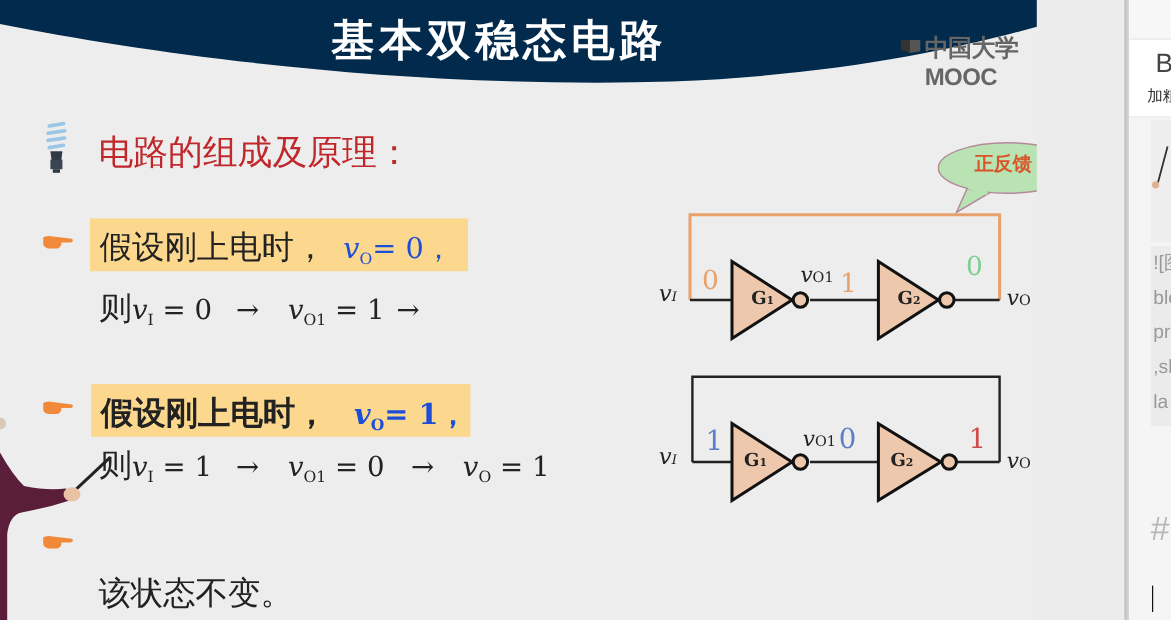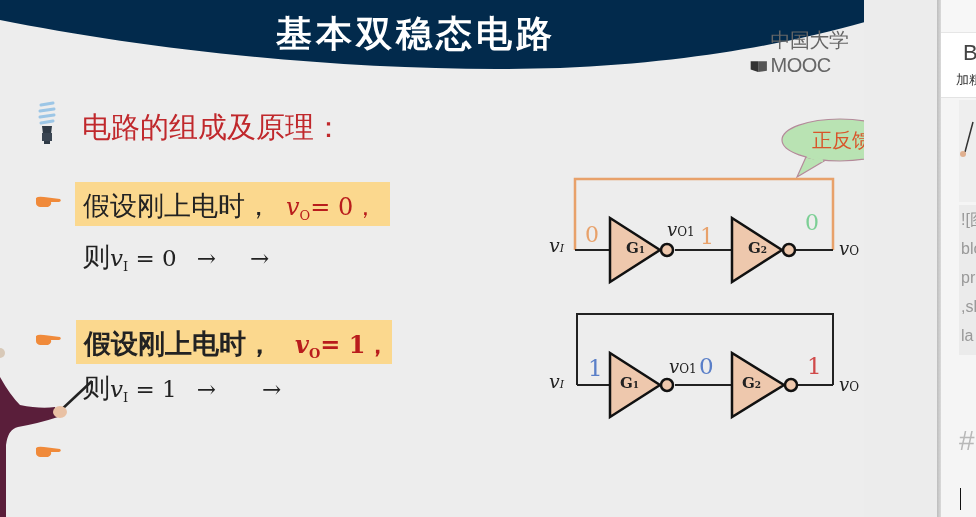--- a/index.html
+++ b/index.html
@@ -1,36 +1,36 @@
 <!DOCTYPE html>
 <html><head>
 <meta charset="utf-8">
 <style>
   html, body { margin:0; padding:0; }
   body { width:976px; height:517px; overflow:hidden; position:relative; background:#ececec; font-family:"DejaVu Sans", sans-serif; }
   .slide { position:absolute; left:0; top:0; width:864px; height:517px; background:#ededed; overflow:hidden; }
   .header-band { position:absolute; left:0; top:0; width:937px; height:90px; }
   .title { position:absolute; left:276px; top:10px; font-size:36px; font-weight:bold; color:#ffffff; letter-spacing:4px; white-space:nowrap; }
-  .mooc-logo { position:absolute; left:750px; top:27px; display:flex; align-items:flex-end; gap:3px; }
+  .mooc-logo { position:absolute; left:750px; top:27px; display:flex; align-items:flex-start; gap:3px;font-weight:bold; }
   .mooc-logo .mark { width:26px; height:22px; position:relative; }
   .mooc-logo .text { font-size:20px; color:#666; font-family:"Liberation Sans", sans-serif; letter-spacing:-0.5px; }
   .section-heading { position:absolute; left:82px; top:108px; font-size:29px; color:#c0282c; white-space:nowrap; }
   .bulb { position:absolute; left:36px; top:101px; width:22px; height:46px; }
   .hand { position:absolute; width:28px; height:14px; }
   .highlight { position:absolute; background:#fbd88e; height:44px; }
   .cn-text { position:absolute; font-size:27px; color:#222; white-space:nowrap; }
-  .math { font-family:"DejaVu Serif", serif; font-size:24px; color:#b91c1c; }
+  .math { font-family:"DejaVu Serif", serif; font-size:24px; color:#1d4ed8; }
   .mi { font-style:italic; font-family:"DejaVu Serif", serif; }
   .sub { font-size:13px; vertical-align:-5px; font-style:normal; }
   .eqline { position:absolute; white-space:nowrap; display:flex; align-items:baseline; }
   .eqline .cn { font-size:27px; color:#222; }
   .eqline .seg { font-family:"DejaVu Serif", serif; font-size:23px; color:#222; }
   .circuit { position:absolute; }
   .bubble { position:absolute; left:780px; top:117px; width:120px; height:46px; }
-  .bubble-label { position:absolute; left:812px; top:127px; font-size:20px; font-weight:normal; color:#d8552a; white-space:nowrap; }
+  .bubble-label { position:absolute; left:812px; top:127px; font-size:16px; font-weight:bold; color:#d8552a; white-space:nowrap; }
   .conclusion { position:absolute; left:82px; top:432px; font-size:27px; color:#222; white-space:nowrap; }
   .conclusion .red { color:#c0282c; }
   .conclusion2 { position:absolute; left:82px; top:476px; font-size:27px; color:#222; white-space:nowrap; }
   .teacher { position:absolute; left:0; top:335px; width:100px; height:182px; }
   
   .divider { position:absolute; left:937px; top:0; width:4px; height:517px; background:linear-gradient(to right,#bdbdbd,#dadada); }
   .panel { position:absolute; left:941px; top:0; width:35px; height:517px; background:#ffffff; overflow:hidden; }
   .panel-top { position:absolute; left:0; top:0; width:35px; height:32px; background:#f7f7f7; border-bottom:1px solid #e6e6e6; }
   .panel-title { position:absolute; left:22px; top:40px; font-size:22px; color:#444; font-family:"Liberation Sans", sans-serif; }
   .panel-sub { position:absolute; left:15px; top:71px; font-size:13px; color:#333; white-space:nowrap; }
@@ -77,35 +77,38 @@
     <path d="M2,3 Q4,1 10,2 L26,4 Q28,6 25,7 L17,7 Q18,10 14,12 L6,12 Q2,11 2,8 Z" fill="#f08a3a"></path>
   </svg>
   <div class="highlight" style="left:75px;top:182px;width:315px;"></div>
   <div class="cn-text" style="left:83px;top:188px;">
     <span>假设刚上电时，</span><span style="display:inline-block;width:14px"></span><span class="math"><span class="mi">v</span><span class="sub">O</span><span>= 0，</span></span>
   </div>
   <div class="eqline" style="left:83px;top:239px;">
     <span class="cn">则</span>
     <span class="seg"><span class="mi">v</span><span class="sub">I</span><span> = 0</span></span>
     <span class="seg" style="margin:0 24px 0 20px">→</span>
+    <span class="seg"><span class="mi">v</span><span class="sub">O1</span><span> = 1</span></span>
     <span class="seg" style="margin:0 24px 0 10px">→</span>
   </div>
 
   <svg class="hand" style="left:34px;top:333px;" viewBox="0 0 28 14" width="28" height="14">
     <path d="M2,3 Q4,1 10,2 L26,4 Q28,6 25,7 L17,7 Q18,10 14,12 L6,12 Q2,11 2,8 Z" fill="#f08a3a"></path>
   </svg>
   <div class="highlight" style="left:76px;top:320px;width:316px;"></div>
   <div class="cn-text" style="left:84px;top:326px;font-weight:bold;">
     <span>假设刚上电时，</span><span style="display:inline-block;width:22px"></span><span class="math"><span class="mi">v</span><span class="sub">O</span><span>= 1，</span></span>
   </div>
   <div class="eqline" style="left:83px;top:370px;">
     <span class="cn">则</span>
     <span class="seg"><span class="mi">v</span><span class="sub">I</span><span> = 1</span></span>
     <span class="seg" style="margin:0 24px 0 20px">→</span>
+    <span class="seg"><span class="mi">v</span><span class="sub">O1</span><span> = 0</span></span>
     <span class="seg" style="margin:0 24px 0 22px">→</span>
+    <span class="seg"><span class="mi">v</span><span class="sub">O</span><span> = 1</span></span>
   </div>
 
   <svg class="bubble" viewBox="0 0 120 62" width="120" height="62" style="height:62px">
     <path d="M26,40 L17,60 L44,44 Z" fill="#b9e3b3" stroke="#b48a9a" stroke-width="1.2"></path>
     <ellipse cx="60" cy="23" rx="58" ry="21" fill="#b9e3b3" stroke="#b48a9a" stroke-width="1.2"></ellipse>
     <path d="M27,39 L43,44" stroke="#b9e3b3" stroke-width="3"></path>
   </svg>
   <div class="bubble-label">正反馈</div>
 
   <svg class="circuit" style="left:540px;top:175px;" width="330" height="115" viewBox="0 0 330 115">
@@ -142,20 +145,21 @@
   <div style="position:absolute;left:620px;top:374px;font-family:'DejaVu Serif',serif;font-size:15px;font-weight:bold;color:#222;"><span>G</span><span style="font-size:9px">1</span></div>
   <div style="position:absolute;left:669px;top:356px;font-family:'DejaVu Serif',serif;font-size:18px;color:#222;"><span style="font-style:italic">v</span><span style="font-size:12px">O1</span></div>
   <div style="position:absolute;left:699px;top:353px;font-family:'DejaVu Serif',serif;font-size:23px;color:#5a7fc8;">0</div>
   <div style="position:absolute;left:742px;top:374px;font-family:'DejaVu Serif',serif;font-size:15px;font-weight:bold;color:#222;"><span>G</span><span style="font-size:9px">2</span></div>
   <div style="position:absolute;left:807px;top:353px;font-family:'DejaVu Serif',serif;font-size:23px;color:#d04a4a;">1</div>
   <div style="position:absolute;left:839px;top:374px;font-family:'DejaVu Serif',serif;font-size:18px;color:#222;"><span style="font-style:italic">v</span><span style="font-size:12px">O</span></div>
 
   <svg class="hand" style="left:34px;top:445px;" viewBox="0 0 28 14" width="28" height="14">
     <path d="M2,3 Q4,1 10,2 L26,4 Q28,6 25,7 L17,7 Q18,10 14,12 L6,12 Q2,11 2,8 Z" fill="#f08a3a"></path>
   </svg>
+  <div class="conclusion2">该状态不变。</div>
 
   <svg class="teacher" viewBox="0 0 100 182" width="100" height="182">
     <line x1="60" y1="76" x2="92" y2="46" stroke="#222" stroke-width="2.5"></line>
     <path d="M0,42 Q10,60 20,70 Q40,74 55,72 L58,82 Q40,88 18,92 Q8,94 6,110 L6,182 L0,182 Z" fill="#5a1e3a"></path>
     <ellipse cx="60" cy="77" rx="7" ry="6" fill="#e9c1a4"></ellipse>
     <circle cx="0" cy="18" r="5" fill="#d8c9b8"></circle>
   </svg>
 </div>
 
 <div class="divider"></div>

